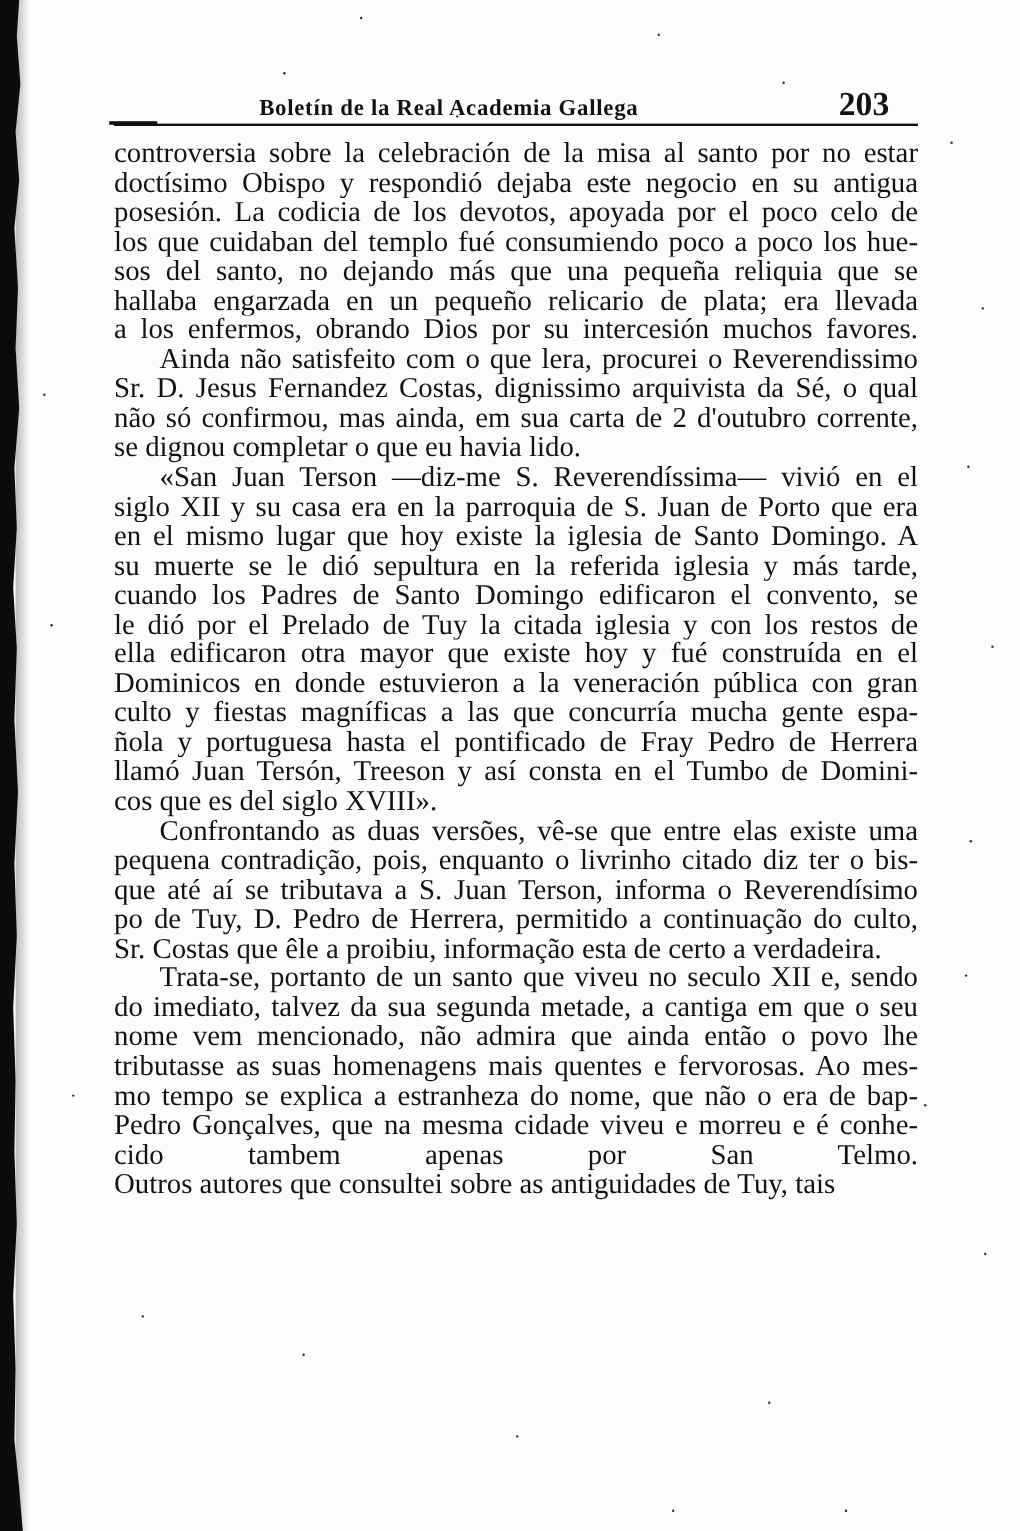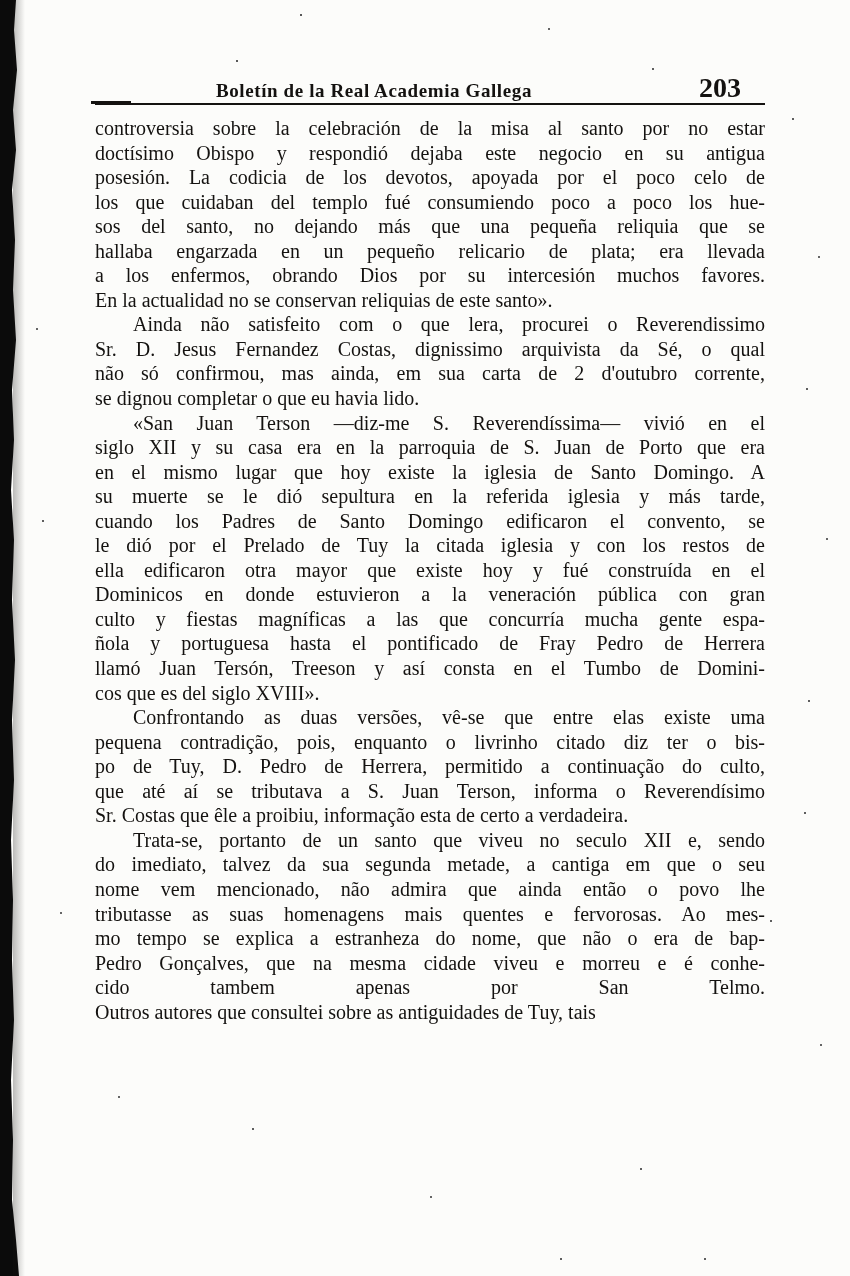--- a/index.html
+++ b/index.html
@@ -53,21 +53,21 @@
     position:absolute;left:95px;top:103px;width:670px;height:2px;
     background:var(--ink);
   }
   .header-rule::after{
     content:"";position:absolute;left:-4px;top:-2px;width:40px;height:3px;
     background:var(--ink);
   }
   
   .text-block{
     position:absolute;left:95px;top:116px;width:670px;
-    font-size:20px;
+    font-size:24px;
   }
   .line{
     height:24.55px;line-height:24.55px;overflow:hidden;
     text-align:justify;white-space:normal;
   }
   .line::after{content:"";display:inline-block;width:100%;}
   .line.last{text-align:left;}
   .line.last::after{content:none;}
   .line.indent{text-indent:38px;}
 </style>
@@ -92,41 +92,40 @@
   <div class="header-rule"></div>
 
   <main class="text-block" id="text-block">
       <div class="line">controversia sobre la celebración de la misa al santo por no estar</div>
       <div class="line">doctísimo Obispo y respondió dejaba este negocio en su antigua</div>
       <div class="line">posesión. La codicia de los devotos, apoyada por el poco celo de</div>
       <div class="line">los que cuidaban del templo fué consumiendo poco a poco los hue-</div>
       <div class="line">sos del santo, no dejando más que una pequeña reliquia que se</div>
       <div class="line">hallaba engarzada en un pequeño relicario de plata; era llevada</div>
       <div class="line">a los enfermos, obrando Dios por su intercesión muchos favores.</div>
-      <div class="line last">En la actualidad no se conservan reliquias de este santo».</div>
       <div class="line indent">Ainda não satisfeito com o que lera, procurei o Reverendissimo</div>
       <div class="line">Sr. D. Jesus Fernandez Costas, dignissimo arquivista da Sé, o qual</div>
       <div class="line">não só confirmou, mas ainda, em sua carta de 2 d'outubro corrente,</div>
       <div class="line last">se dignou completar o que eu havia lido.</div>
       <div class="line indent">«San Juan Terson —diz-me S. Reverendíssima— vivió en el</div>
       <div class="line">siglo XII y su casa era en la parroquia de S. Juan de Porto que era</div>
       <div class="line">en el mismo lugar que hoy existe la iglesia de Santo Domingo. A</div>
       <div class="line">su muerte se le dió sepultura en la referida iglesia y más tarde,</div>
       <div class="line">cuando los Padres de Santo Domingo edificaron el convento, se</div>
       <div class="line">le dió por el Prelado de Tuy la citada iglesia y con los restos de</div>
       <div class="line">ella edificaron otra mayor que existe hoy y fué construída en el</div>
       <div class="line">Dominicos en donde estuvieron a la veneración pública con gran</div>
       <div class="line">culto y fiestas magníficas a las que concurría mucha gente espa-</div>
       <div class="line">ñola y portuguesa hasta el pontificado de Fray Pedro de Herrera</div>
       <div class="line">llamó Juan Tersón, Treeson y así consta en el Tumbo de Domini-</div>
       <div class="line last">cos que es del siglo XVIII».</div>
       <div class="line indent">Confrontando as duas versões, vê-se que entre elas existe uma</div>
       <div class="line">pequena contradição, pois, enquanto o livrinho citado diz ter o bis-</div>
+      <div class="line">que até aí se tributava a S. Juan Terson, informa o Reverendísimo</div>
       <div class="line">po de Tuy, D. Pedro de Herrera, permitido a continuação do culto,</div>
-      <div class="line">que até aí se tributava a S. Juan Terson, informa o Reverendísimo</div>
       <div class="line last">Sr. Costas que êle a proibiu, informação esta de certo a verdadeira.</div>
       <div class="line indent">Trata-se, portanto de un santo que viveu no seculo XII e, sendo</div>
       <div class="line">do imediato, talvez da sua segunda metade, a cantiga em que o seu</div>
       <div class="line">nome vem mencionado, não admira que ainda então o povo lhe</div>
       <div class="line">tributasse as suas homenagens mais quentes e fervorosas. Ao mes-</div>
       <div class="line">mo tempo se explica a estranheza do nome, que não o era de bap-</div>
       <div class="line">Pedro Gonçalves, que na mesma cidade viveu e morreu e é conhe-</div>
       <div class="line">cido tambem apenas por San Telmo.</div>
       <div class="line last">Outros autores que consultei sobre as antiguidades de Tuy, tais</div>
     </main>

